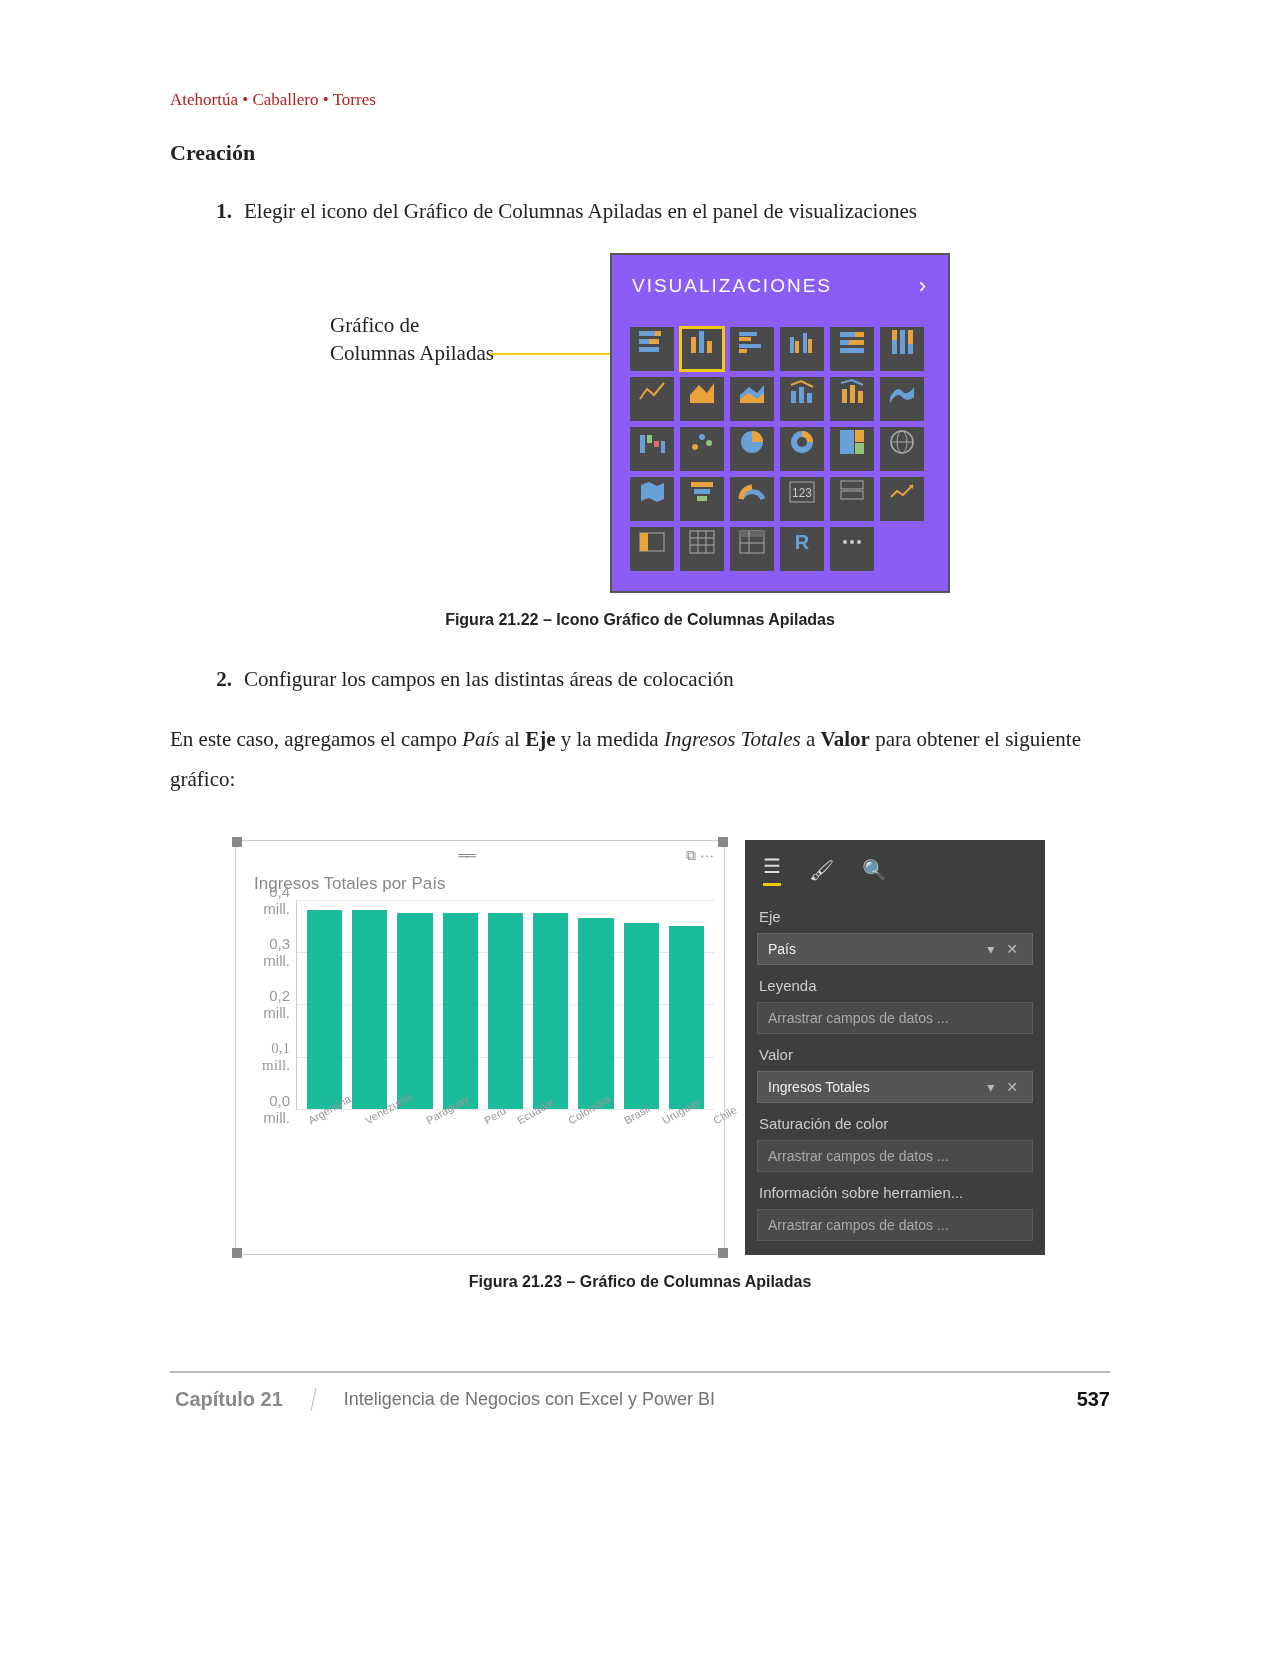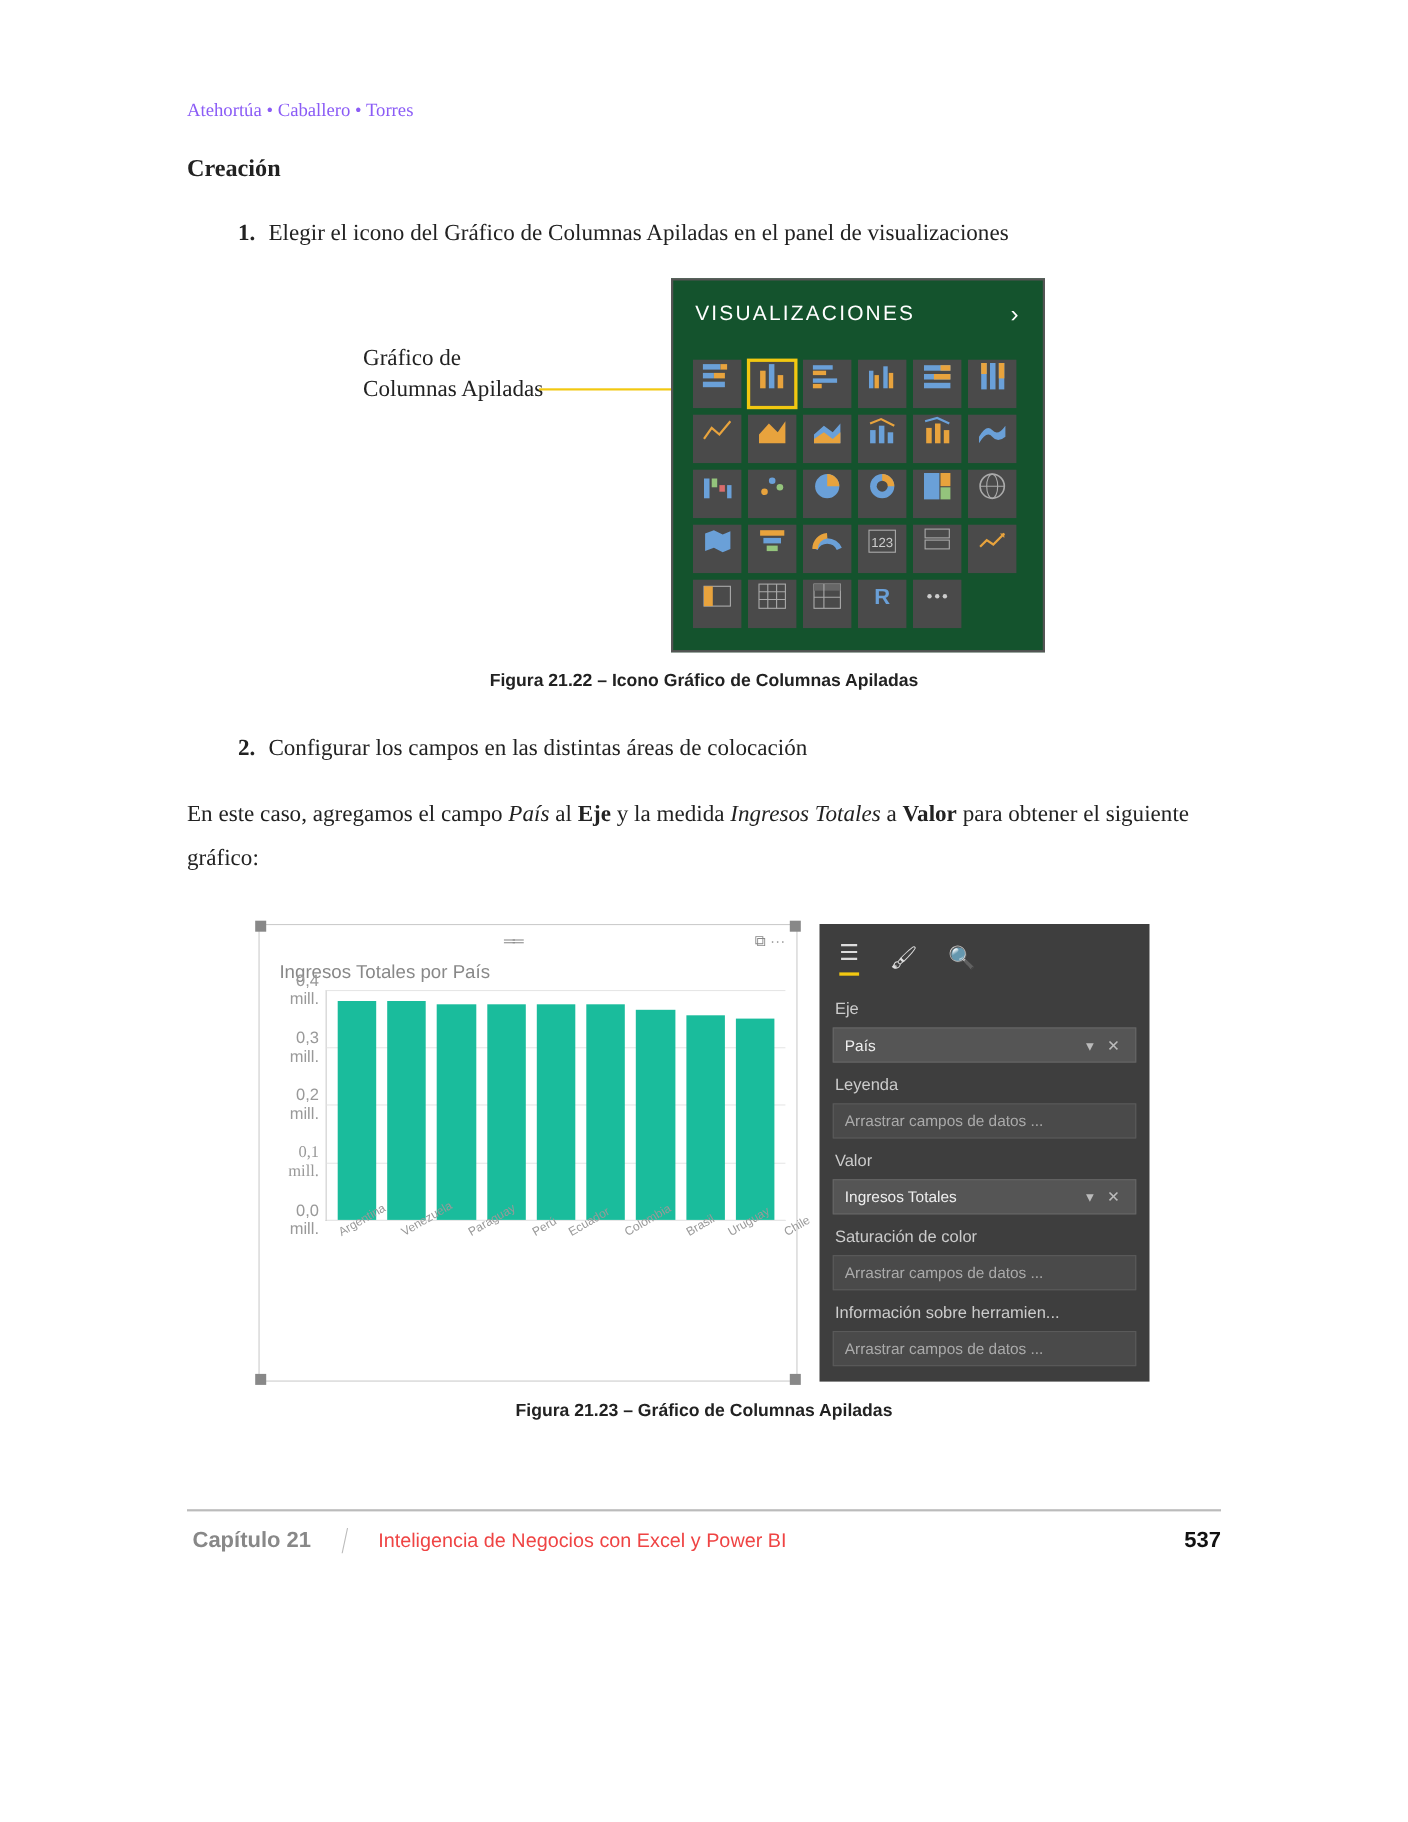--- a/index.html
+++ b/index.html
@@ -4,36 +4,36 @@
 <style>
   * { box-sizing: border-box; margin: 0; padding: 0; }
   body {
     font-family: Georgia, 'Times New Roman', serif;
     background: #fff;
     color: #222;
     width: 1280px;
     margin: 0 auto;
     padding: 90px 170px 60px 170px;
   }
-  .authors { font-size: 17px; color: #8b5cf6; margin-bottom: 30px; }
+  .authors { font-size: 17px; color: #b91c1c; margin-bottom: 30px; }
   .heading { font-size: 22px; font-weight: bold; margin-bottom: 30px; }
   .list-item { display: flex; gap: 12px; margin-left: 40px; margin-bottom: 25px; font-size: 21px; line-height: 1.5; }
   .list-item .num { font-weight: bold; min-width: 22px; text-align: right; }
   .body-text { font-size: 21px; line-height: 1.9; margin-bottom: 20px; }
   .italic { font-style: italic; }
   .bold { font-weight: bold; }
   .caption { text-align: center; font-size: 16px; font-weight: bold; margin-top: 18px; margin-bottom: 35px; font-family: Arial, sans-serif; }
 
   
   .fig1-wrap { display: flex; align-items: flex-start; gap: 0; margin: 10px auto 15px; justify-content: center; position: relative; }
   .fig1-annot { font-size: 21px; line-height: 1.35; text-align: left; position: relative; top: 58px; width: 190px; }
   .fig1-connector { flex: 0 0 90px; position: relative; top: 100px; }
   .fig1-connector::before { content: ""; display: block; height: 2px; background: #f2c811; width: 140px; position: absolute; left: -30px; }
   .viz-panel {
-    background: #14532d;
+    background: #8b5cf6;
     border: 2px solid #555;
     width: 340px;
     padding: 12px 18px 20px;
     font-family: Arial, sans-serif;
     position: relative;
   }
   .viz-header { display: flex; justify-content: space-between; align-items: center; color: #fff; letter-spacing: 2px; font-size: 19px; margin-bottom: 18px; padding: 6px 2px 10px; }
   .viz-chevron { font-size: 22px; color: #fff; }
   .viz-grid { display: grid; grid-template-columns: repeat(6, 44px); grid-auto-rows: 44px; gap: 6px; }
   .viz-icon { background: #4a4a4a; display: flex; justify-content: center; color: #aaa; position: relative; }
@@ -67,21 +67,21 @@
   .fields-tabs { display:flex; gap:28px; padding:4px 6px 10px; align-items:center;}
   .ftab { color:#ddd; font-size:20px; position:relative; }
   .ftab.active::after { content:""; display:block; height:3px; background:#f2c811; margin-top:5px;}
   .fw-label { color:#ccc; font-size:15px; margin: 12px 2px 8px; }
   .fw-pill { background:#555; border:1px solid #666; padding:7px 10px; display:flex; justify-content:space-between; align-items:center; color:#eee; font-size:14px;}
   .fw-pill .pill-actions { color:#bbb; letter-spacing:4px; font-size:14px;}
   .fw-drop { background:#4a4a4a; border:1px solid #5a5a5a; padding:7px 10px; color:#aaa; font-size:14px; white-space:nowrap; overflow:hidden; text-overflow:ellipsis;}
   .footer { border-top: 2px solid #bbb; margin-top: 80px; padding-top: 15px; display:flex; align-items:center; font-family: Arial, sans-serif;}
   .footer .chap { color:#888; font-weight:bold; font-size:20px; padding:0 30px 0 5px; border-right:1px solid #bbb; transform: skewX(-12deg);}
   .footer .chap span { display:inline-block; transform: skewX(12deg);}
-  .footer .book { color:#ef4444; font-size:18px; padding-left:30px;}
+  .footer .book { color:#737373; font-size:18px; padding-left:30px;}
   .footer .page { margin-left:auto; font-weight:bold; font-size:20px; color:#111;}
 </style>
 </head>
 <body>
 
 <div class="authors">Atehortúa • Caballero • Torres</div>
 
 <div class="heading">Creación</div>
 
 <div class="list-item">

